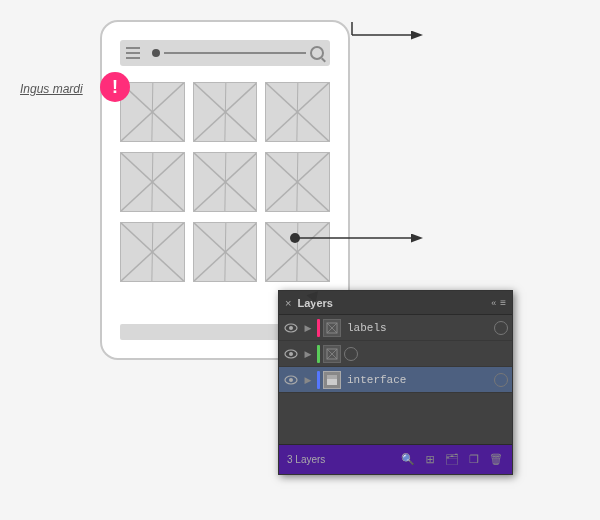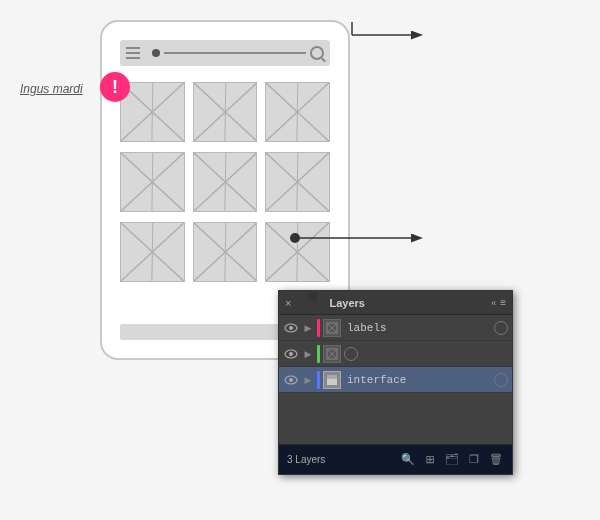--- a/index.html
+++ b/index.html
@@ -188,21 +188,20 @@
       color: #aaa;
       font-size: 11px;
       cursor: pointer;
       margin-right: 6px;
     }
     .layers-title {
       color: #d0d0d0;
       font-size: 11px;
       font-weight: bold;
       flex: 1;
-      margin-left: 32px;
     }
     .layers-collapse-arrows {
       font-size: 9px;
       color: #aaa;
     }
     .layers-menu {
       color: #aaa;
       font-size: 10px;
     }
 
@@ -257,21 +256,21 @@
       border: 1px solid #777;
       border-radius: 50%;
     }
 
     .layers-footer {
       position: absolute;
       bottom: 0;
       left: 0;
       right: 0;
       height: 30px;
-      background: #0f172a;
+      background: #4c1d95;
       border-top: 1px solid #2a2a2a;
       display: flex;
       align-items: center;
       padding: 0 8px;
       gap: 6px;
     }
     .footer-count {
       color: #aaa;
       font-size: 10px;
       flex: 1;

